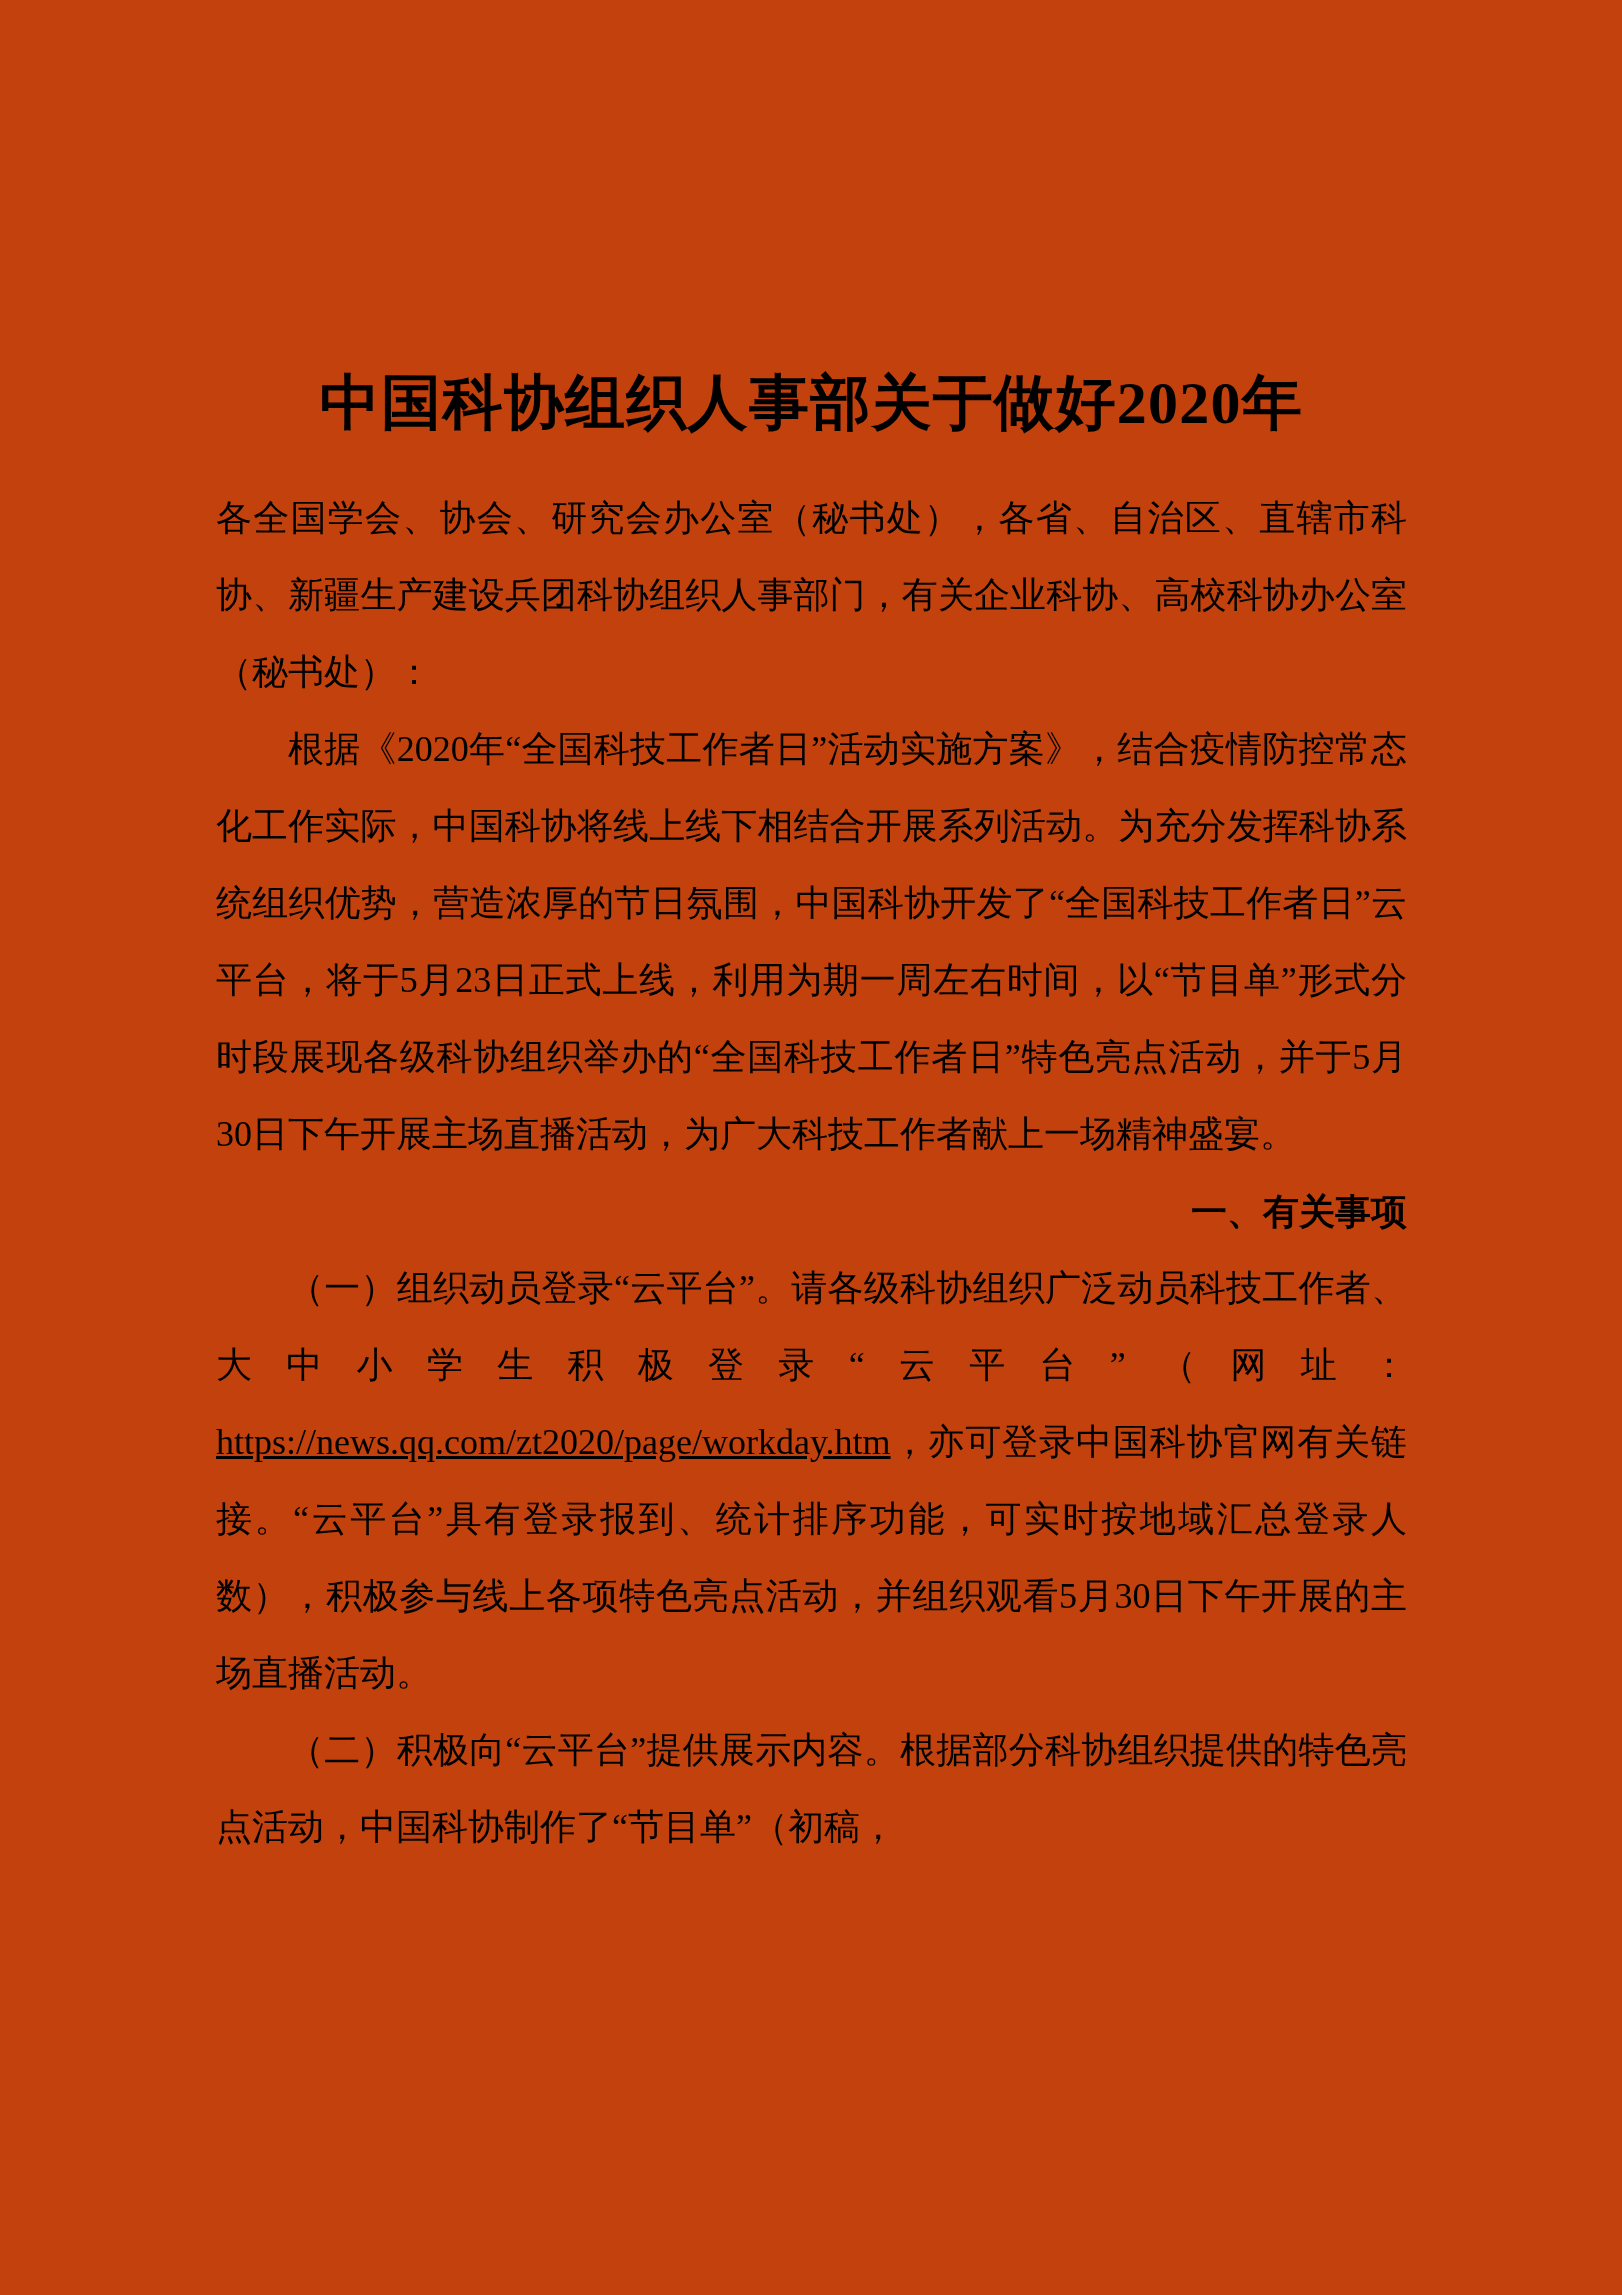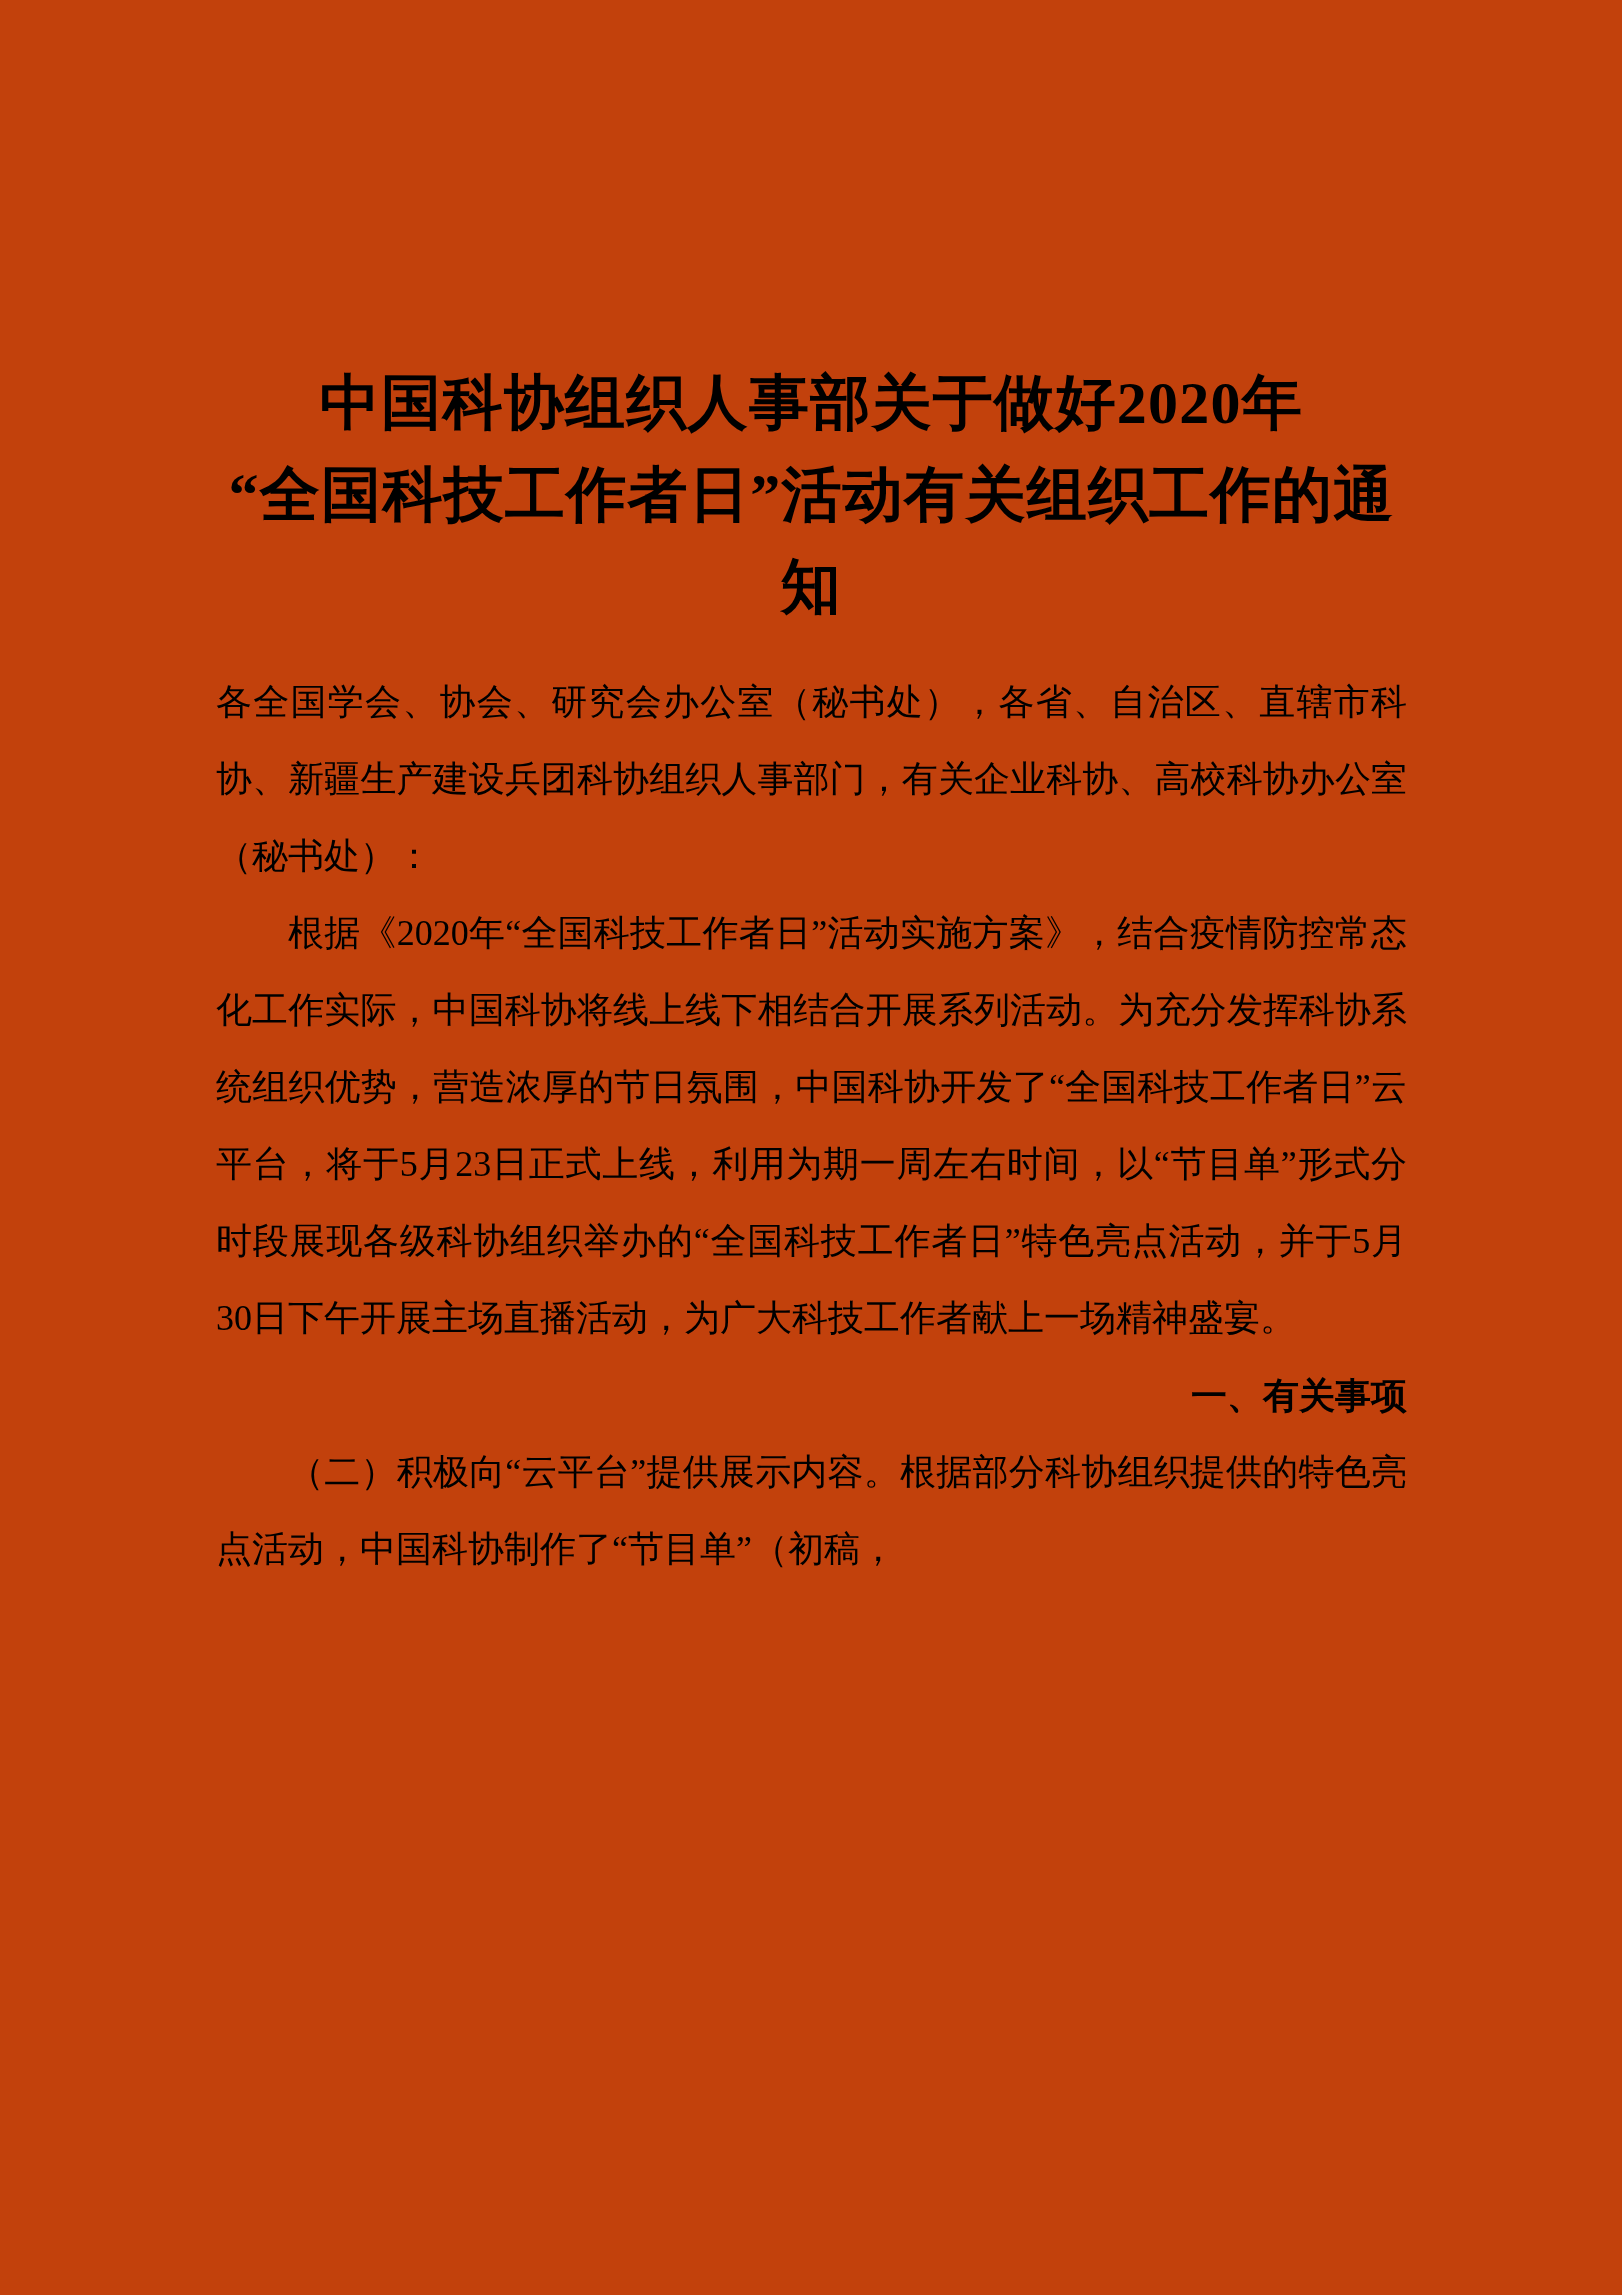--- a/index.html
+++ b/index.html
@@ -49,23 +49,23 @@
     text-decoration: underline;
   }
 </style>
 </head>
 <body>
 
 <div class="page">
   <div class="doc">
     <div class="title-block">
       <div>中国科协组织人事部关于做好2020年</div>
-      <div>“全国科技工作者日”活动有关组织工作的通知</div>
     </div>
     <div class="body-text">
         <p class="para"><span>各全国学会、协会、研究会办公室（秘书处），各省、自治区、直辖市科协、新疆生产建设兵团科协组织人事部门，有关企业科协、高校科协办公室（秘书处）：</span></p>
         <p class="para indent"><span>根据《2020年“全国科技工作者日”活动实施方案》，结合疫情防控常态化工作实际，中国科协将线上线下相结合开展系列活动。为充分发挥科协系统组织优势，营造浓厚的节日氛围，中国科协开发了“全国科技工作者日”云平台，将于5月23日正式上线，利用为期一周左右时间，以“节目单”形式分时段展现各级科协组织举办的“全国科技工作者日”特色亮点活动，并于5月30日下午开展主场直播活动，为广大科技工作者献上一场精神盛宴。</span></p>
         <p class="heading indent"><span>一、有关事项</span></p>
+        <p class="para indent"><span>（一）组织动员登录“云平台”。请各级科协组织广泛动员科技工作者、大中小学生积极登录“云平台”（网址：</span><span class="url">https://news.qq.com/zt2020/page/workday.htm</span><span>，亦可登录中国科协官网有关链接。“云平台”具有登录报到、统计排序功能，可实时按地域汇总登录人数），积极参与线上各项特色亮点活动，并组织观看5月30日下午开展的主场直播活动。</span></p>
         <p class="para indent"><span>（二）积极向“云平台”提供展示内容。根据部分科协组织提供的特色亮点活动，中国科协制作了“节目单”（初稿，</span></p>
       </div>
   </div>
 </div>
 
 
 </body></html>

